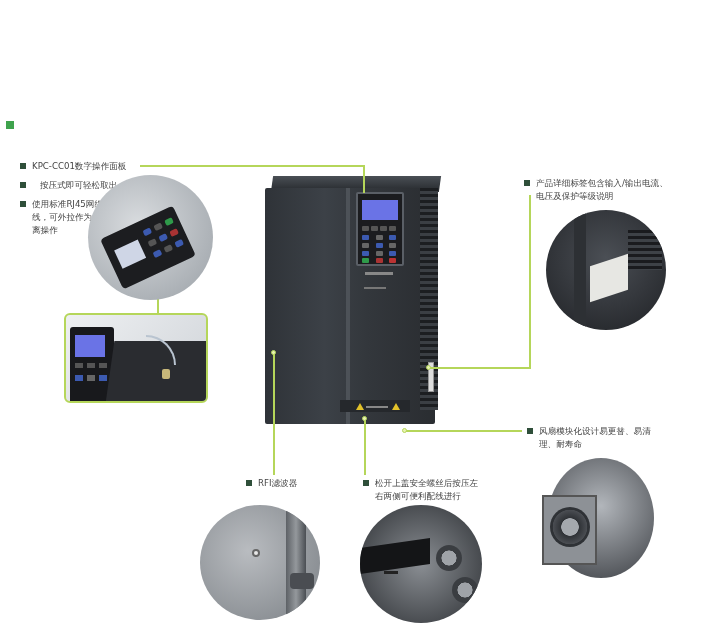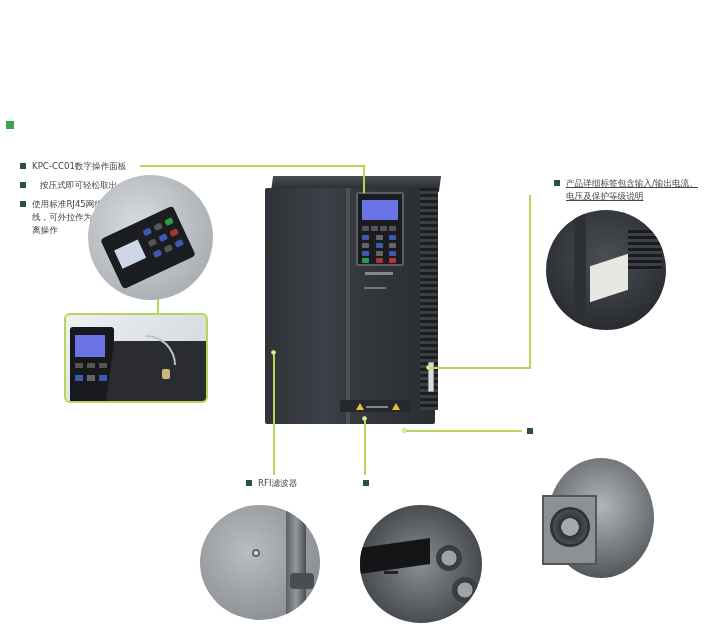--- a/index.html
+++ b/index.html
@@ -31,34 +31,34 @@
 <div class="abs headline">
   <span class="sq"></span>
 </div>
 
 <div class="abs feat" style="left:20px; top:160px; width:130px;">
   <div class="row"><span class="b"></span><span>KPC-CC01数字操作面板</span></div>
   <div class="row" style="margin-top:6px;padding-left:20px;"><span class="b"></span><span>按压式即可轻松取出</span></div>
   <div class="row" style="margin-top:6px; width:90px;"><span class="b"></span><span>使用标准RJ45网络线，可外拉作为远距离操作</span></div>
 </div>
 
-<div class="abs feat" style="left:554px; top:177px; width:150px;text-decoration:underline;">
+<div class="abs feat" style="left:524px; top:177px; width:150px;">
   <div class="row"><span class="b"></span><span>产品详细标签包含输入/输出电流、电压及保护等级说明</span></div>
 </div>
 
 <div class="abs feat" style="left:527px; top:425px; width:125px;">
-  <div class="row"><span class="b"></span></div>
+  <div class="row"><span class="b"></span><span>风扇模块化设计易更替、易清理、耐寿命</span></div>
 </div>
 
 <div class="abs feat" style="left:234px; top:477px; width:100px;margin-left:12px;">
   <div class="row"><span class="b"></span><span>RFI滤波器</span></div>
 </div>
 
 <div class="abs feat" style="left:363px; top:477px; width:120px;">
-  <div class="row"><span class="b"></span></div>
+  <div class="row"><span class="b"></span><span>松开上盖安全螺丝后按压左右两侧可便利配线进行</span></div>
 </div>
 
 <div class="abs drive-top"></div>
 <div class="abs drive-body"></div>
 <div class="abs drive-side"></div>
 <div class="abs drive-seam"></div>
 <div class="abs keypad"></div>
 <div class="abs lcd"></div>
 <div class="abs" style="left:360px; top:224px; width:42px; height:40px;">
   <div class="key" style="left:2px; top:2px; background:#555;"></div>

